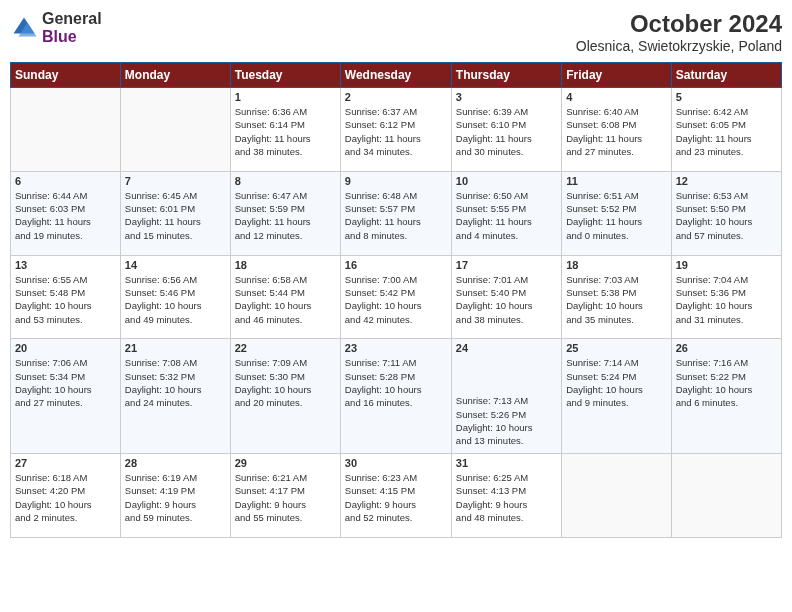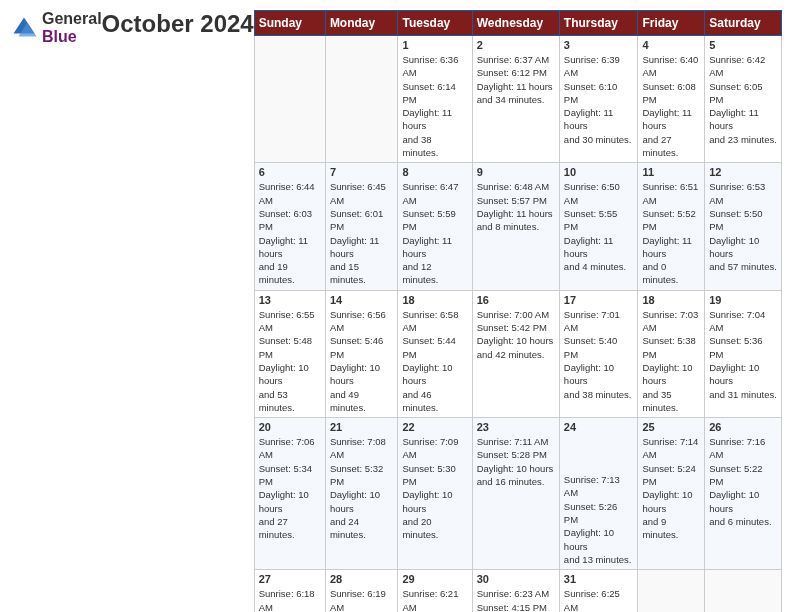--- a/index.html
+++ b/index.html
@@ -8,21 +8,21 @@
       height: 612px;
       font-family: Arial, sans-serif;
       background: #fff;
       overflow: hidden;
     }
     .page {
       width: 792px;
       height: 548px;
       padding: 10px;
       display: flex;
-      flex-direction: row;
+      flex-direction: column;
     }
     .header {
       display: flex;
       justify-content: space-between;
       align-items: flex-start;
       margin-bottom: 8px;
     }
     .logo {
       display: flex;
       align-items: center;
@@ -108,20 +108,21 @@
         <polygon points="20,5 35,28 5,28" fill="#2a6db5"></polygon>
         <polygon points="25,12 38,32 12,32" fill="#4a90d9" opacity="0.7"></polygon>
       </svg>
       <div class="logo-text">
         <span class="logo-general">General</span>
         <span class="logo-blue">Blue</span>
       </div>
     </div>
     <div class="title-area">
       <div class="main-title">October 2024</div>
+      <div class="subtitle">Olesnica, Swietokrzyskie, Poland</div>
     </div>
   </div>
 
   <table class="calendar-table">
     <thead>
       <tr>
         <th>Sunday</th>
         <th>Monday</th>
         <th>Tuesday</th>
         <th>Wednesday</th>

